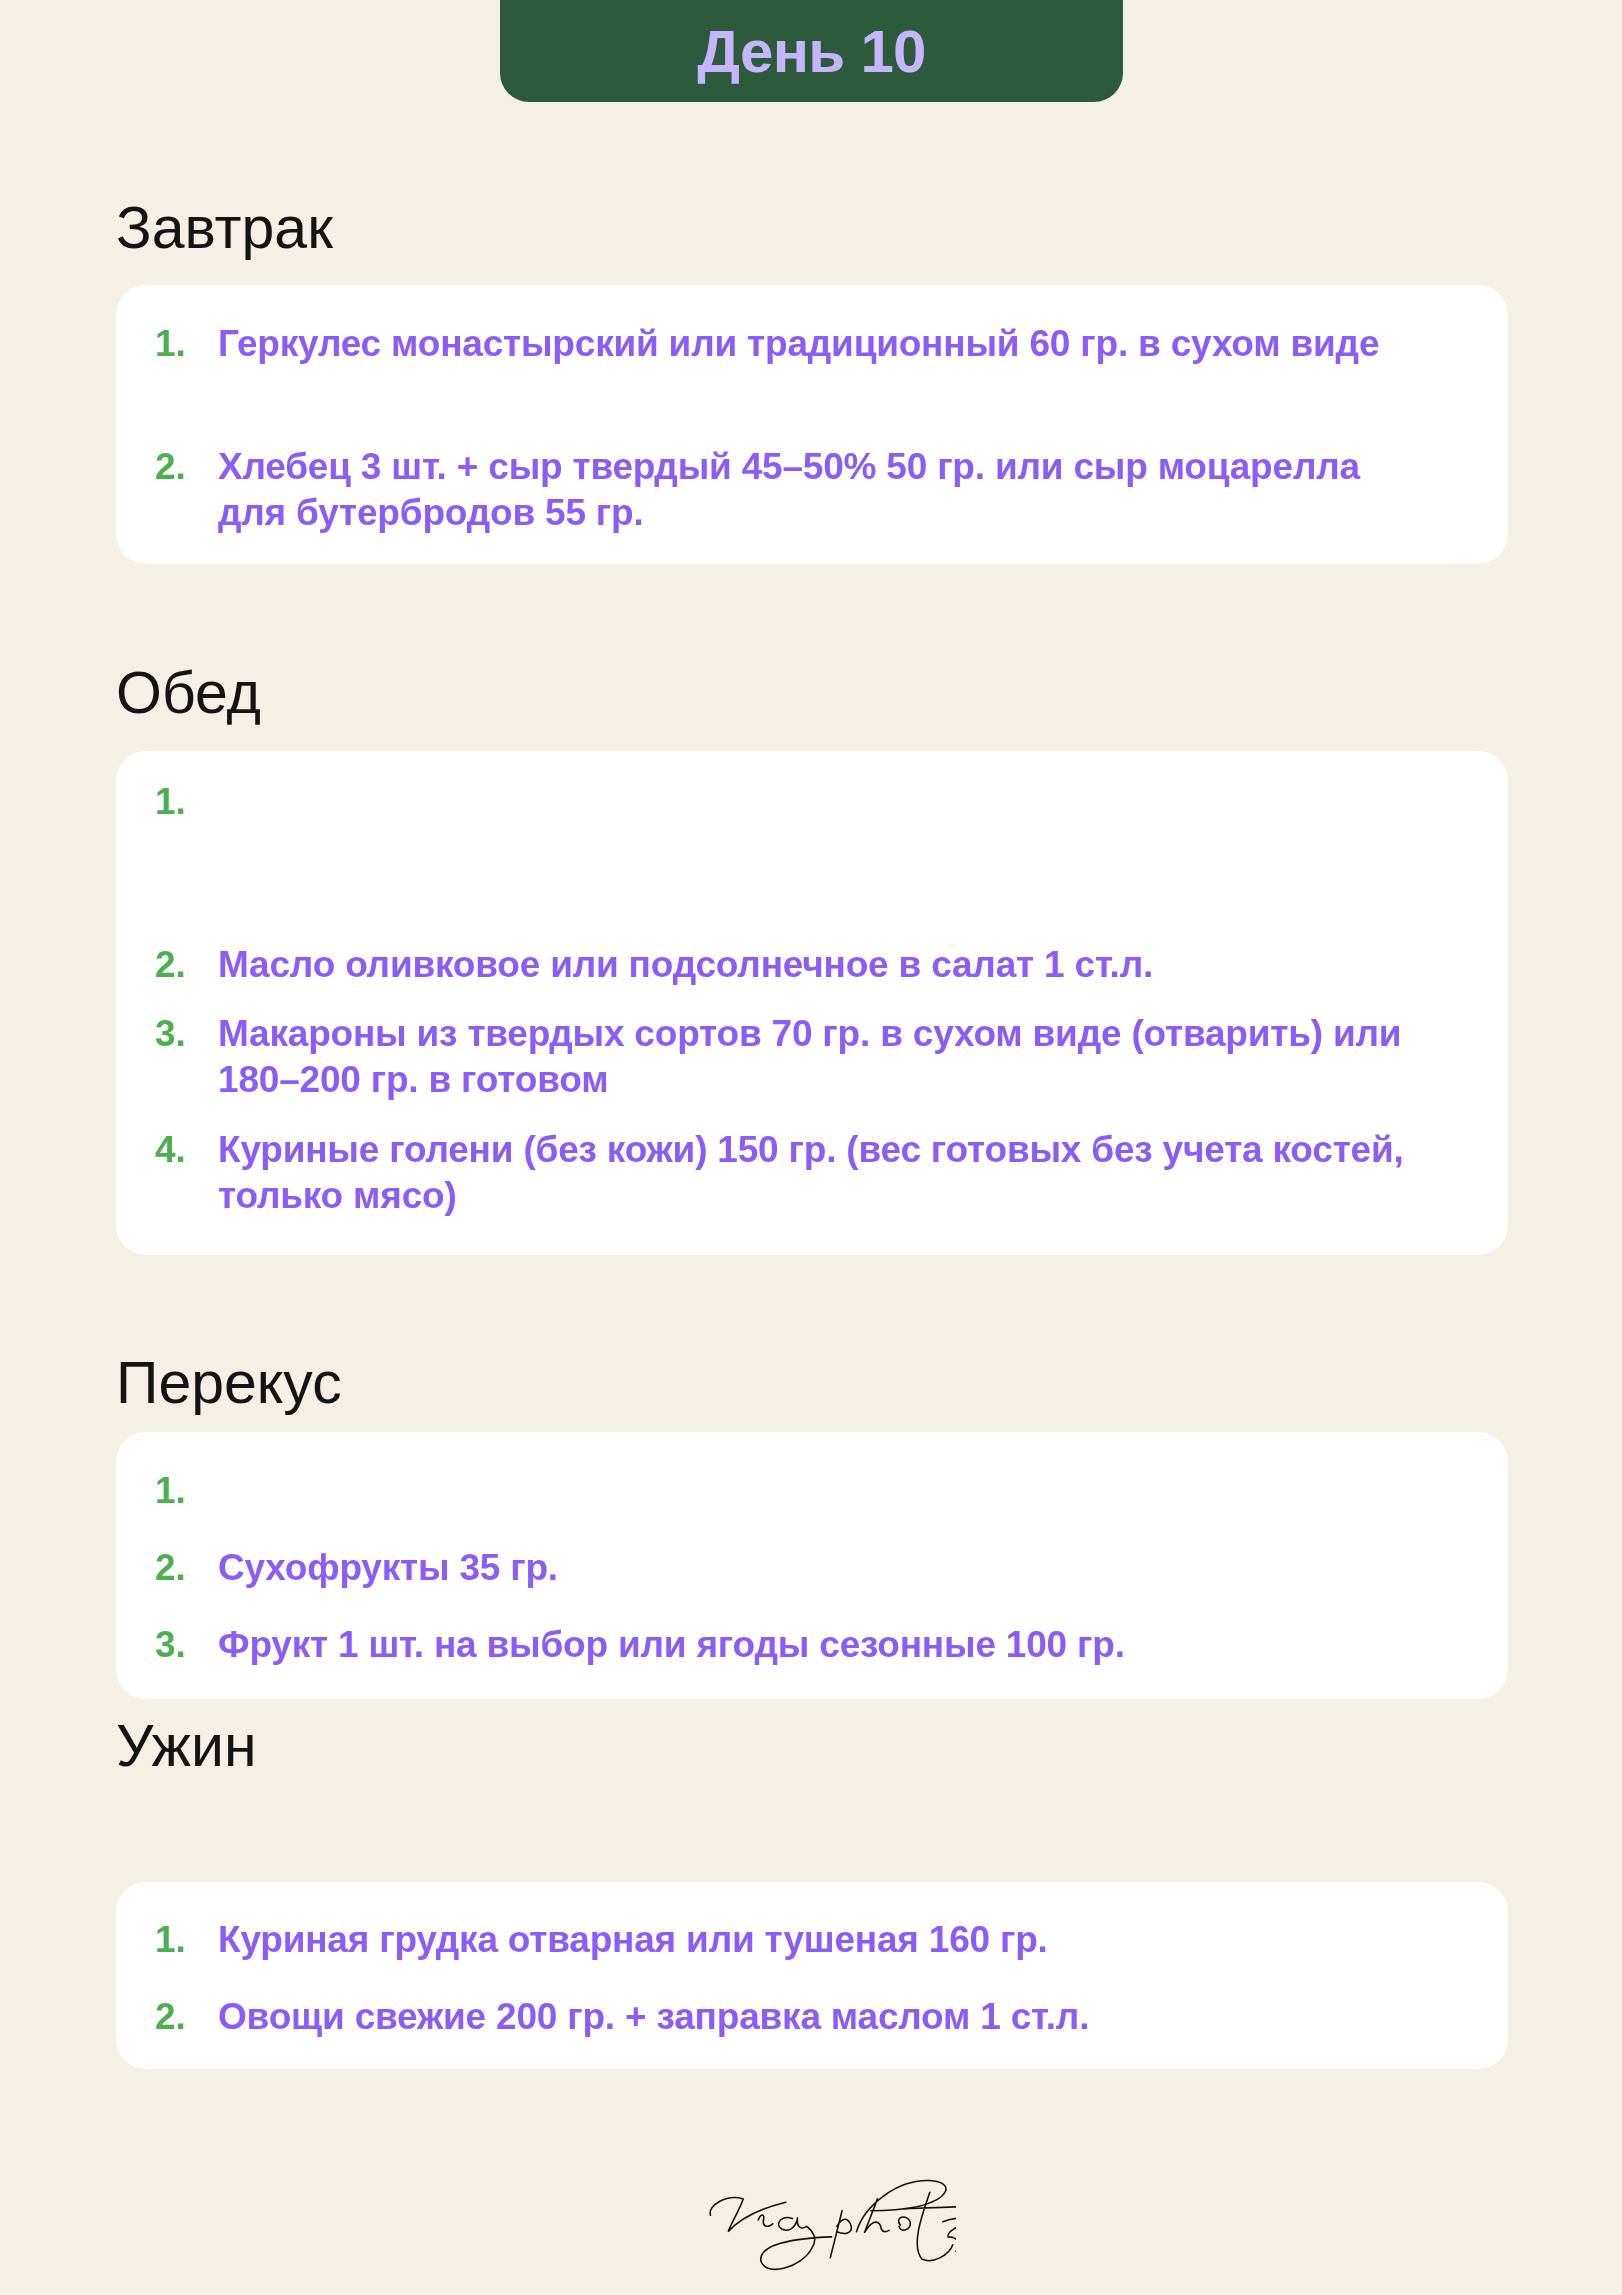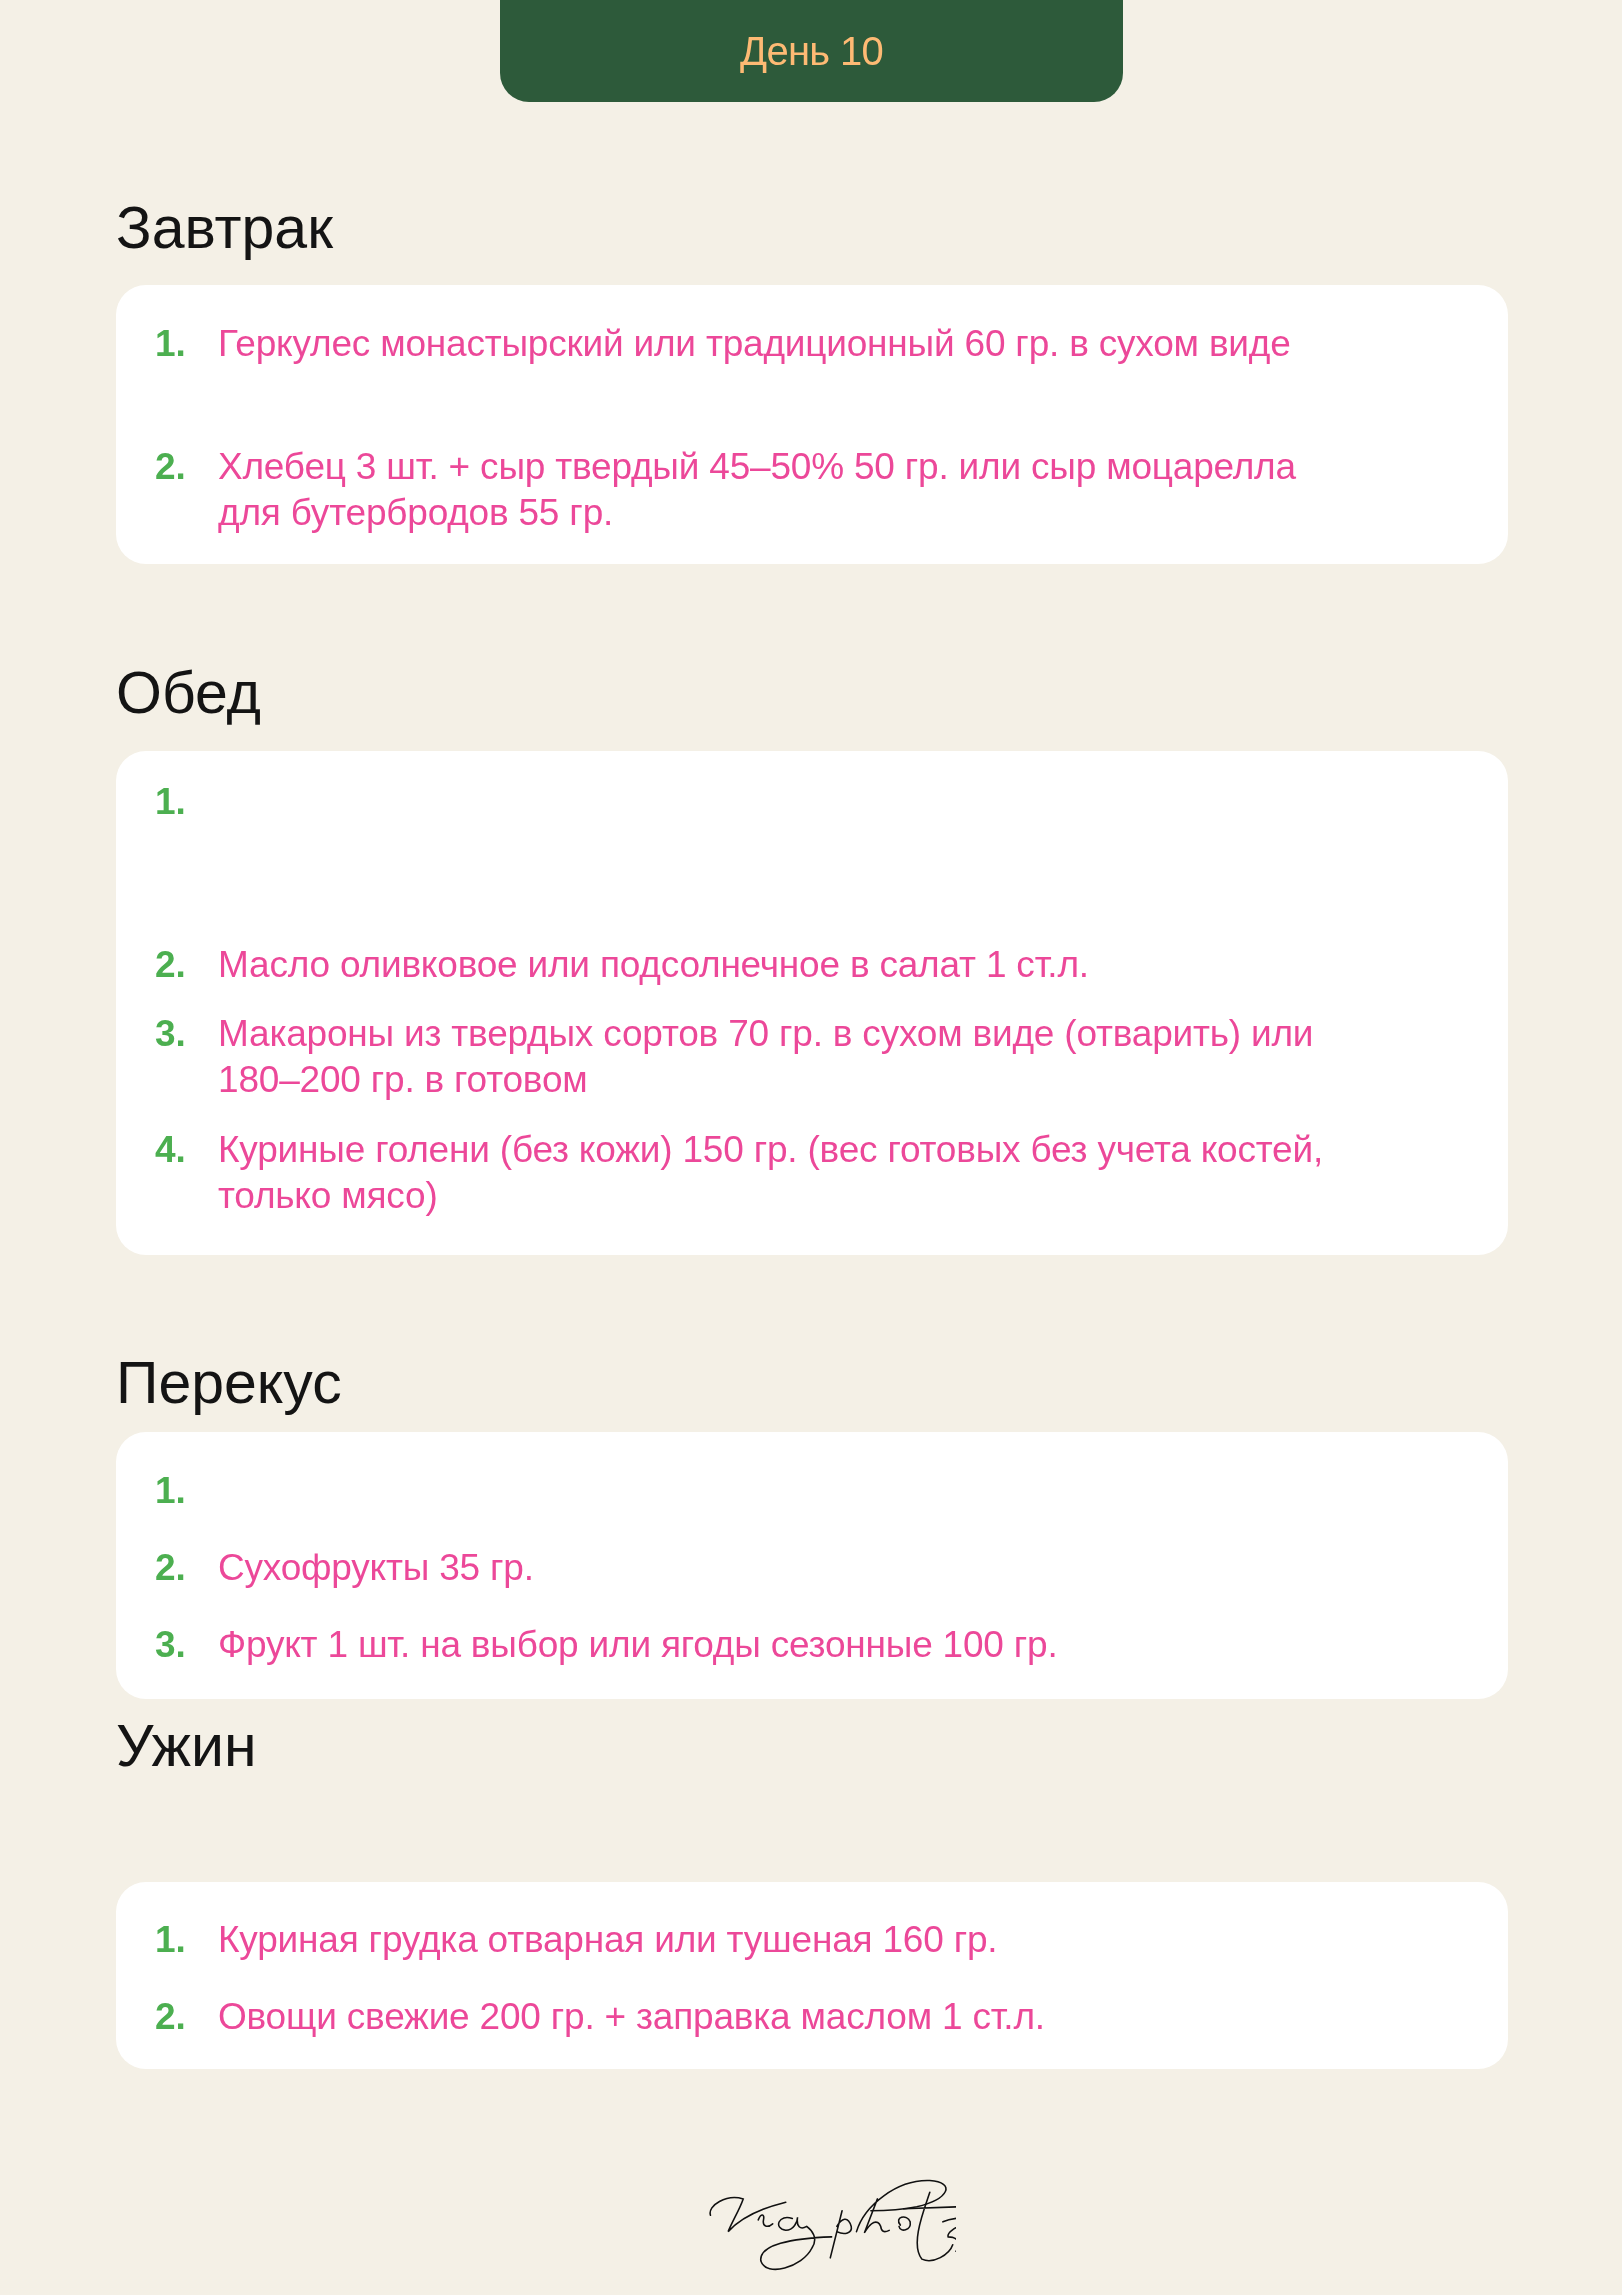--- a/index.html
+++ b/index.html
@@ -5,41 +5,41 @@
     * { box-sizing: border-box; margin: 0; padding: 0; }
     html, body { width: 1623px; height: 2295px; background: #f4f0e6; overflow: hidden; }
     body { position: relative; font-family: "Liberation Sans", "DejaVu Sans", sans-serif; color: #141414; }
 
     .day-badge {
       position: absolute; left: 500px; top: -13px; width: 623px; height: 115px;
       background: #2d5a3a; border-radius: 0 0 29px 29px;
       display: flex; align-items: center; justify-content: center;
       padding-top: 13px;
     }
-    .day-badge span { color: #fdba74; font-size: 40px; font-weight: 400; letter-spacing: -0.7px; }
+    .day-badge span { color: #c4b5fd; font-size: 60px; font-weight: 700; letter-spacing: -0.7px; }
 
     .section-title {
       position: absolute; left: 116px; font-size: 59px; font-weight: 500; color: #141414;
       letter-spacing: 0px;
       margin-top: 34px;
     }
 
     .card {
       position: absolute; left: 116px; width: 1392px; background: #ffffff; border-radius: 30px;
       padding: 0 39px 0 39px;
     }
     .item {
       position: absolute; left: 39px; right: 46px;
       display: flex; align-items: flex-start;
     }
     .num {
       width: 63px; flex: 0 0 63px; color: #4caf50; font-weight: 700; font-size: 37px;
       line-height: 46px;
     }
-    .txt { font-size: 37px; line-height: 46px; color: #ec4899; font-weight: 400; letter-spacing: -0.2px; }
+    .txt { font-size: 37px; line-height: 46px; color: #8b5cf6; font-weight: 700; letter-spacing: -0.2px; }
 
     .signature {
       position: absolute; left: 681px; top: 2153px; width: 275px; height: 118px;
     }
   </style>
 </head>
 <body>
 
 <div class="day-badge">
   <span>День 10</span>

